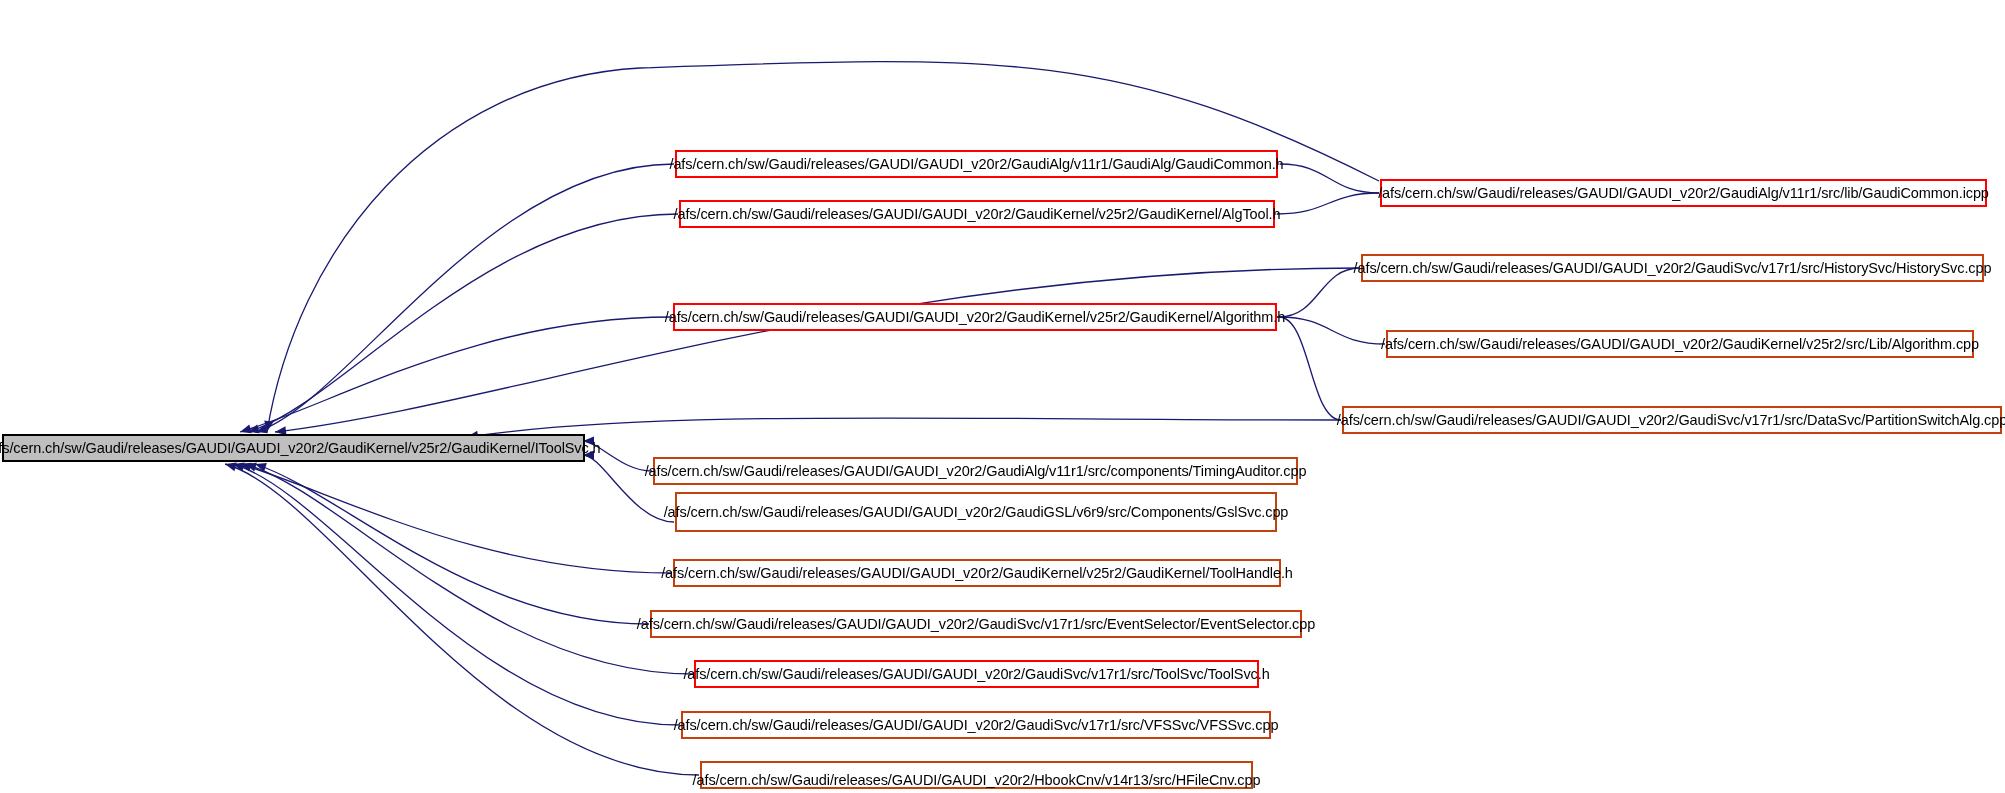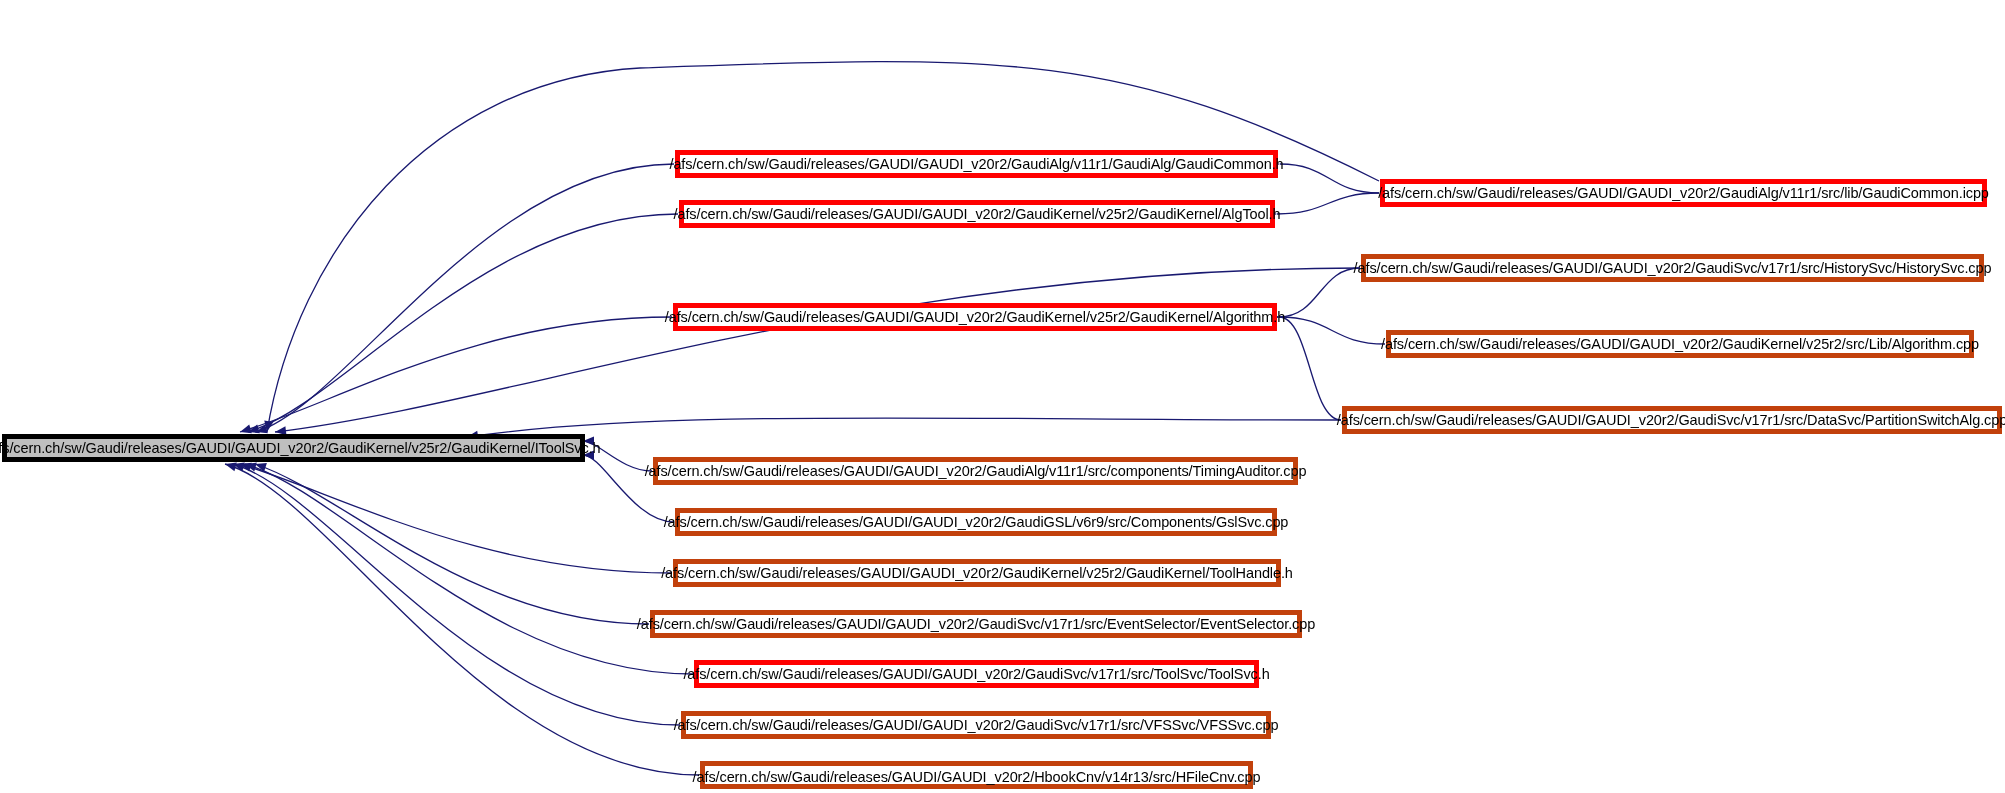--- a/index.html
+++ b/index.html
@@ -21,21 +21,21 @@
   svg.graph-canvas {
     position: absolute;
     top: 0;
     left: 0;
     width: 2005px;
     height: 793px;
   }
   .node-box {
     position: absolute;
     box-sizing: border-box;
-    border: 5px solid #c2410c;
+    border: 2px solid #c2410c;
     background: #ffffff;
     display: flex;
     align-items: center;
     justify-content: center;
     white-space: nowrap;
   }
   .node-box.red {
     border-color: #ff0000;
   }
   .node-box.current {
@@ -125,21 +125,21 @@
       </div>
       <div class="node-box" style="left: 1386px; top: 330px; width: 588px; height: 28px;">
         <span class="node-label">/afs/cern.ch/sw/Gaudi/releases/GAUDI/GAUDI_v20r2/GaudiKernel/v25r2/src/Lib/Algorithm.cpp</span>
       </div>
       <div class="node-box" style="left: 1342px; top: 406px; width: 660px; height: 28px;">
         <span class="node-label">/afs/cern.ch/sw/Gaudi/releases/GAUDI/GAUDI_v20r2/GaudiSvc/v17r1/src/DataSvc/PartitionSwitchAlg.cpp</span>
       </div>
       <div class="node-box" style="left: 653px; top: 457px; width: 645px; height: 28px;">
         <span class="node-label">/afs/cern.ch/sw/Gaudi/releases/GAUDI/GAUDI_v20r2/GaudiAlg/v11r1/src/components/TimingAuditor.cpp</span>
       </div>
-      <div class="node-box" style="left: 675px; top: 508px; width: 602px; height: 28px;">
+      <div class="node-box" style="left: 675px; top: 492px; width: 602px; height: 40px;">
         <span class="node-label">/afs/cern.ch/sw/Gaudi/releases/GAUDI/GAUDI_v20r2/GaudiGSL/v6r9/src/Components/GslSvc.cpp</span>
       </div>
       <div class="node-box" style="left: 673px; top: 559px; width: 608px; height: 28px;">
         <span class="node-label">/afs/cern.ch/sw/Gaudi/releases/GAUDI/GAUDI_v20r2/GaudiKernel/v25r2/GaudiKernel/ToolHandle.h</span>
       </div>
       <div class="node-box" style="left: 650px; top: 610px; width: 652px; height: 28px;">
         <span class="node-label">/afs/cern.ch/sw/Gaudi/releases/GAUDI/GAUDI_v20r2/GaudiSvc/v17r1/src/EventSelector/EventSelector.cpp</span>
       </div>
       <div class="node-box red" style="left: 694px; top: 660px; width: 565px; height: 28px;">
         <span class="node-label">/afs/cern.ch/sw/Gaudi/releases/GAUDI/GAUDI_v20r2/GaudiSvc/v17r1/src/ToolSvc/ToolSvc.h</span>

